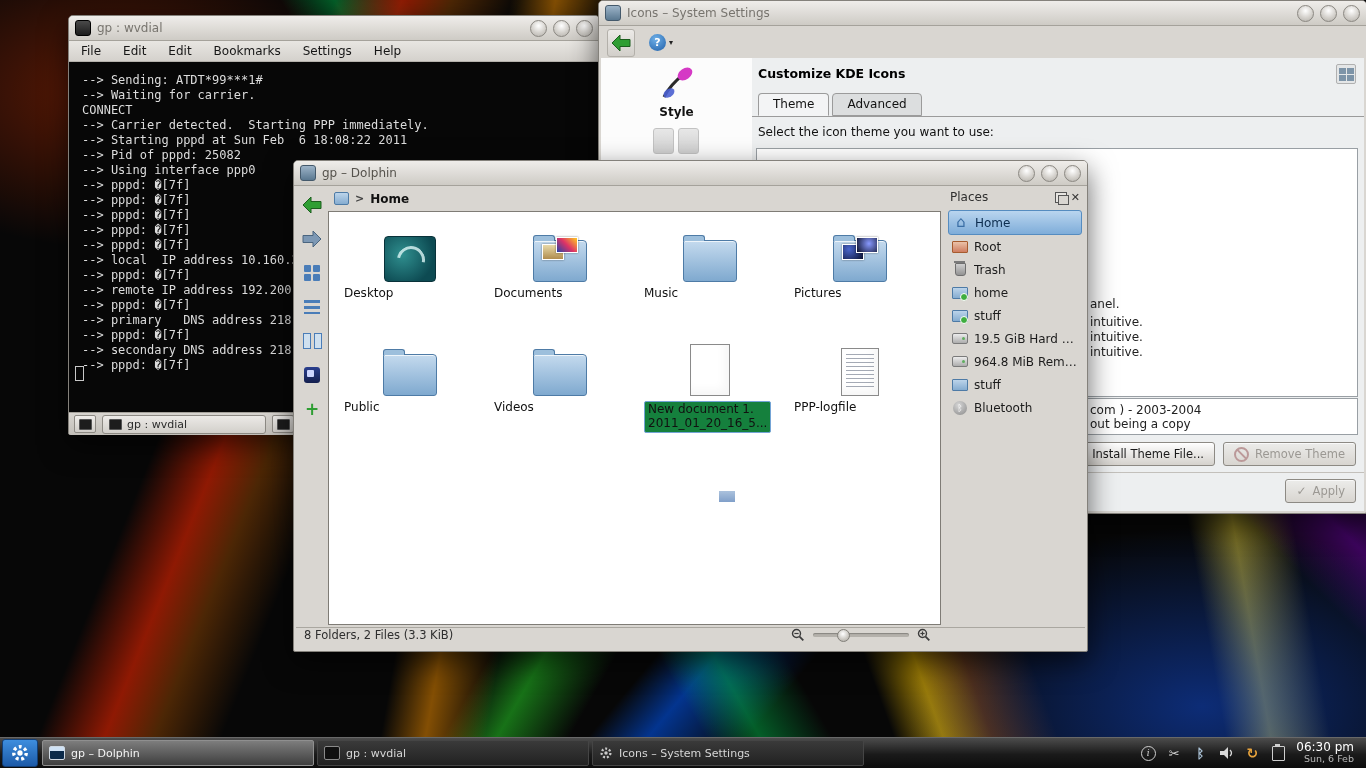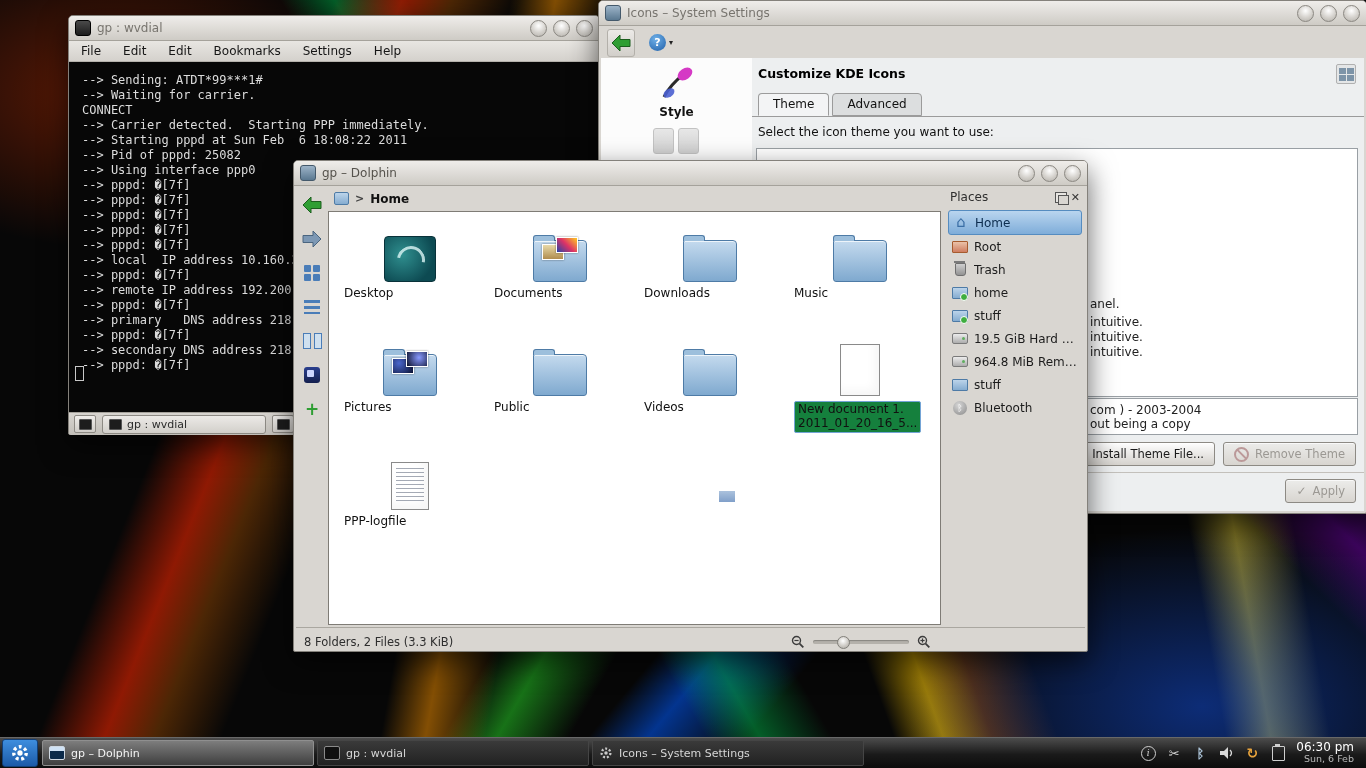--- a/index.html
+++ b/index.html
@@ -121,21 +121,21 @@
   .pi{width:16px;height:16px;flex:0 0 auto;position:relative;display:flex;align-items:center;justify-content:center}
   .pi-home{color:#3a6ea5;font-size:15px;line-height:1}
   .pi-folder{width:14px;height:10px;background:linear-gradient(#bcd4ea,#85acd0);border:1px solid #4e7ba6;border-radius:1px}
   .pi-folder.red{background:linear-gradient(#eac2a8,#cf7d60);border-color:#a65b2e}
   .pi-emblem::after{content:"";position:absolute;right:0;bottom:0;width:6px;height:6px;background:#3fae3f;border:1px solid #fff;border-radius:50%}
   .pi-trash{width:9px;height:11px;background:linear-gradient(#cfcfcf,#939393);border:1px solid #6f6f6f;border-radius:1px 1px 3px 3px;position:relative}
   .pi-trash::before{content:"";position:absolute;left:-2px;top:-3px;width:11px;height:2px;background:#7a7a7a}
   .pi-drive{width:14px;height:9px;background:linear-gradient(#ececec,#adadad);border:1px solid #7a7a7a;border-radius:2px;position:relative}
   .pi-drive::after{content:"";position:absolute;right:2px;top:3px;width:3px;height:3px;background:#5fae5f;border-radius:50%}
   .pi-bt{width:14px;height:14px;border-radius:50%;background:radial-gradient(circle at 40% 30%,#d6d6d6,#8a8a8a);color:#fff;font-size:9px;display:flex;align-items:center;justify-content:center}
-  .statusbar{position:absolute;left:2px;right:2px;bottom:2px;height:21px;display:flex;align-items:flex-end;padding:0 8px;font-size:11.5px;color:#2e2e2e;border-top:1px solid #aaa7a0}
+  .statusbar{position:absolute;left:2px;right:2px;bottom:2px;height:21px;display:flex;align-items:flex-start;padding:0 8px;font-size:11.5px;color:#2e2e2e;border-top:1px solid #aaa7a0}
   .zoomgrp{margin-left:auto;margin-right:146px;display:flex;align-items:center;gap:8px}
   .ztrack{width:96px;height:4px;background:#b4b1ab;border-radius:2px;position:relative;box-shadow:inset 0 1px 1px rgba(0,0,0,.25)}
   .zhandle{position:absolute;left:24px;top:-4px;width:11px;height:11px;border-radius:50%;background:radial-gradient(circle at 45% 35%,#fff,#c9c6c0 60%,#a8a5a0);border:1px solid #82807a}
   
   .taskbar{position:absolute;left:0;right:0;bottom:0;height:30px;z-index:20;display:flex;align-items:center;background:linear-gradient(#4c4c4c,#1a1a1a 55%,#0c0c0c);border-top:1px solid #686868}
   .launcher{width:34px;height:26px;margin:0 4px 0 2px;border-radius:3px;background:linear-gradient(#3e8ede,#1c5aa8);border:1px solid #123f77;display:flex;align-items:center;justify-content:center}
   .task{width:258px;height:24px;margin-right:3px;display:flex;align-items:center;gap:6px;padding:0 6px;border-radius:2px;font-size:11px;color:#d6d6d6;background:linear-gradient(#3a3a3a,#222);border:1px solid #454545;overflow:hidden;white-space:nowrap}
   .task.active{background:linear-gradient(#7d7d7d,#3f3f3f);border-color:#8f8f8f;color:#f4f4f4}
   .task-ic{width:14px;height:12px;border-radius:2px;flex:0 0 auto}
   .ic-dolphin{background:linear-gradient(#cfe2f5 0 30%,#0b2a4a 30%);border:1px solid #cfd8e2}
@@ -354,26 +354,20 @@
                 <span class="thumb doc1"></span>
                 <span class="thumb doc2"></span>
               </span>
             </div>
           <div class="fi-label">Documents</div>
         </div>
         <div class="fi">
           <div class="fi-icon">
               <span class="folder"></span>
             </div>
-          <div class="fi-label">Downloads</div>
-        </div>
-        <div class="fi">
-          <div class="fi-icon">
-              <span class="folder"></span>
-            </div>
           <div class="fi-label">Music</div>
         </div>
         <div class="fi">
           <div class="fi-icon">
               <span class="folder">
                 <span class="thumb pic1"></span>
                 <span class="thumb pic2"></span>
               </span>
             </div>
           <div class="fi-label">Pictures</div>

